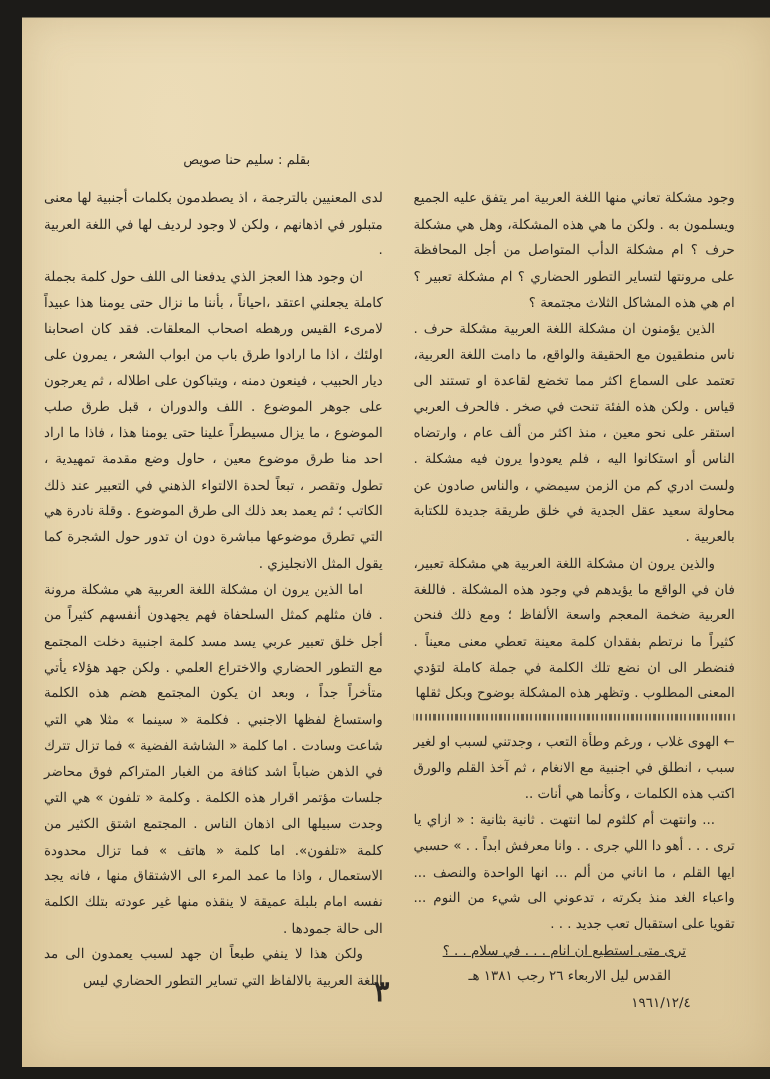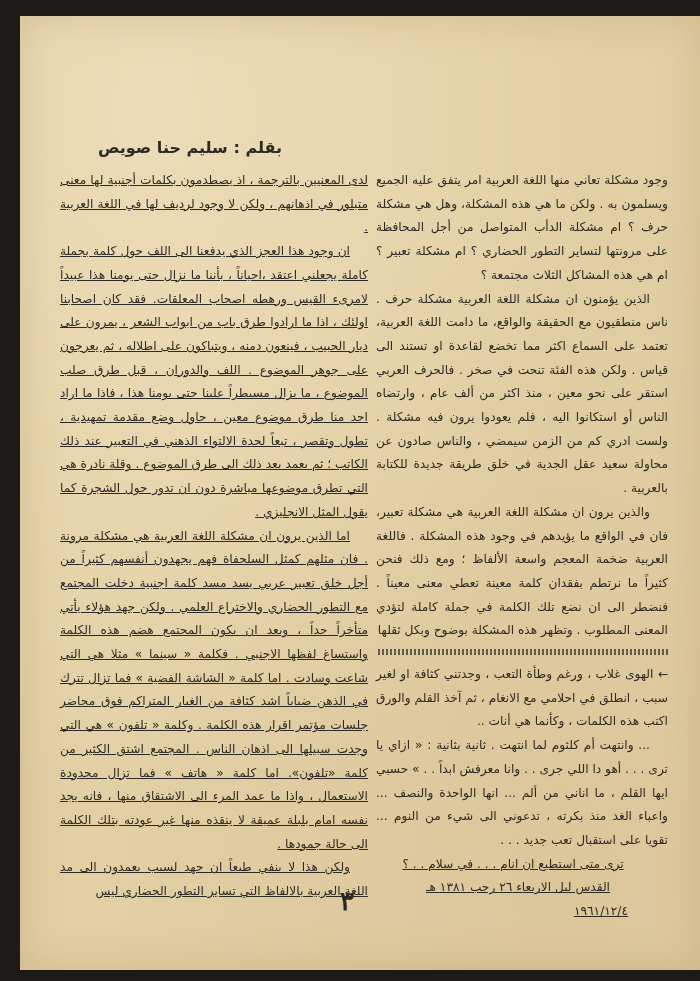--- a/index.html
+++ b/index.html
@@ -22,38 +22,38 @@
   .title {
     position:absolute; top:60px; left:80px; right:80px;
     text-align:center;
     font-family:"DejaVu Serif", serif;
     font-size:34px; line-height:50px;
     color:#2b2722;
     letter-spacing:1px;
   }
   .byline {
     position:absolute; top:122px; right:418px;
-    font-size:16px; font-weight:bold; color:#2e2a24;
+    font-size:12px; font-weight:normal; color:#2e2a24;
   }
   .col {
     position:absolute; top:153px;
     font-size:12.2px; line-height:23.7px;
     text-align:justify;
   }
   .col p { margin:0 0 0 0; text-indent:18px; }
   .col p.noindent { text-indent:0; }
   .col-right { right:32px; width:292px; }
-  .col-left  { right:332px; width:308px;text-decoration:underline; }
+  .col-left  { right:352px; width:308px; }
   .divider {
     height:6px; margin:6px 0 8px 0;
     background-image: repeating-linear-gradient(to left, #3a342b 0 2px, transparent 2px 4px);
     opacity:0.75;
   }
   .sig-line { text-align:center; text-indent:0; margin-top:4px;text-decoration:underline; }
-  .date-line { text-align:right; text-indent:0; padding-right:40px; margin-top:6px;text-decoration:underline; }
+  .date-line { text-align:right; text-indent:0; padding-right:40px; margin-top:6px; }
   .author-line { text-align:right; text-indent:0; padding-right:90px; margin-top:10px; font-weight:bold; }
   .page-number {
     position:absolute; top:870px; left:320px;
     font-family:"DejaVu Serif", serif;
     font-size:26px; font-weight:bold; color:#2b2722;
   }
 </style>
 </head>
 <body>
 
@@ -63,21 +63,21 @@
   <div class="byline">بقلم : سليم حنا صويص</div>
 
   <div class="col col-right">
     <p class="noindent">وجود مشكلة تعاني منها اللغة العربية امر يتفق عليه الجميع ويسلمون به . ولكن ما هي هذه المشكلة، وهل هي مشكلة حرف ؟ ام مشكلة الدأب المتواصل من أجل المحافظة على مرونتها لتساير التطور الحضاري ؟ ام مشكلة تعبير ؟ ام هي هذه المشاكل الثلاث مجتمعة ؟</p>
     <p>الذين يؤمنون ان مشكلة اللغة العربية مشكلة حرف . ناس منطقيون مع الحقيقة والواقع، ما دامت اللغة العربية، تعتمد على السماع اكثر مما تخضع لقاعدة او تستند الى قياس . ولكن هذه الفئة تنحت في صخر . فالحرف العربي استقر على نحو معين ، منذ اكثر من ألف عام ، وارتضاه الناس أو استكانوا اليه ، فلم يعودوا يرون فيه مشكلة . ولست ادري كم من الزمن سيمضي ، والناس صادون عن محاولة سعيد عقل الجدية في خلق طريقة جديدة للكتابة بالعربية .</p>
     <p>والذين يرون ان مشكلة اللغة العربية هي مشكلة تعبير، فان في الواقع ما يؤيدهم في وجود هذه المشكلة . فاللغة العربية ضخمة المعجم واسعة الألفاظ ؛ ومع ذلك فنحن كثيراً ما نرتطم بفقدان كلمة معينة تعطي معنى معيناً . فنضطر الى ان نضع تلك الكلمة في جملة كاملة لتؤدي المعنى المطلوب . وتظهر هذه المشكلة بوضوح وبكل ثقلها</p>
 
     <div class="divider"></div>
 
     <div>
-      <p class="noindent">← الهوى غلاب ، ورغم وطأة التعب ، وجدتني كثافة او لغير سبب ، انطلق في احلامي مع الانغام ، ثم آخذ القلم والورق اكتب هذه الكلمات ، وكأنما هي أنات ..</p>
+      <p class="noindent">← الهوى غلاب ، ورغم وطأة التعب ، وجدتني لسبب او لغير سبب ، انطلق في اجنبية مع الانغام ، ثم آخذ القلم والورق اكتب هذه الكلمات ، وكأنما هي أنات ..</p>
       <p>... وانتهت أم كلثوم لما انتهت . ثانية بثانية : « ازاي يا ترى . . . أهو دا اللي جرى . . وانا معرفش ابداً . . » حسبي ايها القلم ، ما اناني من ألم ... انها الواحدة والنصف ... واعباء الغد منذ بكرته ، تدعوني الى شيء من النوم ... تقويا على استقبال تعب جديد . . .</p>
       <p class="sig-line">ترى متى استطيع ان انام . . . في سلام . . ؟</p>
       <p class="date-line">القدس ليل الاربعاء ٢٦ رجب ١٣٨١ هـ ١٩٦١/١٢/٤</p>
     </div>
   </div>
 
   <div class="col col-left">
     <p class="noindent">لدى المعنيين بالترجمة ، اذ يصطدمون بكلمات أجنبية لها معنى متبلور في اذهانهم ، ولكن لا وجود لرديف لها في اللغة العربية .</p>
     <p>ان وجود هذا العجز الذي يدفعنا الى اللف حول كلمة بجملة كاملة يجعلني اعتقد ،احياناً ، بأننا ما نزال حتى يومنا هذا عبيداً لامرىء القيس ورهطه اصحاب المعلقات. فقد كان اصحابنا اولئك ، اذا ما ارادوا طرق باب من ابواب الشعر ، يمرون على ديار الحبيب ، فينعون دمنه ، ويتباكون على اطلاله ، ثم يعرجون على جوهر الموضوع . اللف والدوران ، قبل طرق صلب الموضوع ، ما يزال مسيطراً علينا حتى يومنا هذا ، فاذا ما اراد احد منا طرق موضوع معين ، حاول وضع مقدمة تمهيدية ، تطول وتقصر ، تبعاً لحدة الالتواء الذهني في التعبير عند ذلك الكاتب ؛ ثم يعمد بعد ذلك الى طرق الموضوع . وقلة نادرة هي التي تطرق موضوعها مباشرة دون ان تدور حول الشجرة كما يقول المثل الانجليزي .</p>
     <p>اما الذين يرون ان مشكلة اللغة العربية هي مشكلة مرونة . فان مثلهم كمثل السلحفاة فهم يجهدون أنفسهم كثيراً من أجل خلق تعبير عربي يسد مسد كلمة اجنبية دخلت المجتمع مع التطور الحضاري والاختراع العلمي . ولكن جهد هؤلاء يأتي متأخراً جداً ، وبعد ان يكون المجتمع هضم هذه الكلمة واستساغ لفظها الاجنبي . فكلمة « سينما » مثلا هي التي شاعت وسادت . اما كلمة « الشاشة الفضية » فما تزال تترك في الذهن ضباباً اشد كثافة من الغبار المتراكم فوق محاضر جلسات مؤتمر اقرار هذه الكلمة . وكلمة « تلفون » هي التي وجدت سبيلها الى اذهان الناس . المجتمع اشتق الكثير من كلمة «تلفون». اما كلمة « هاتف » فما تزال محدودة الاستعمال ، واذا ما عمد المرء الى الاشتقاق منها ، فانه يجد نفسه امام بلبلة عميقة لا ينقذه منها غير عودته بتلك الكلمة الى حالة جمودها .</p>

